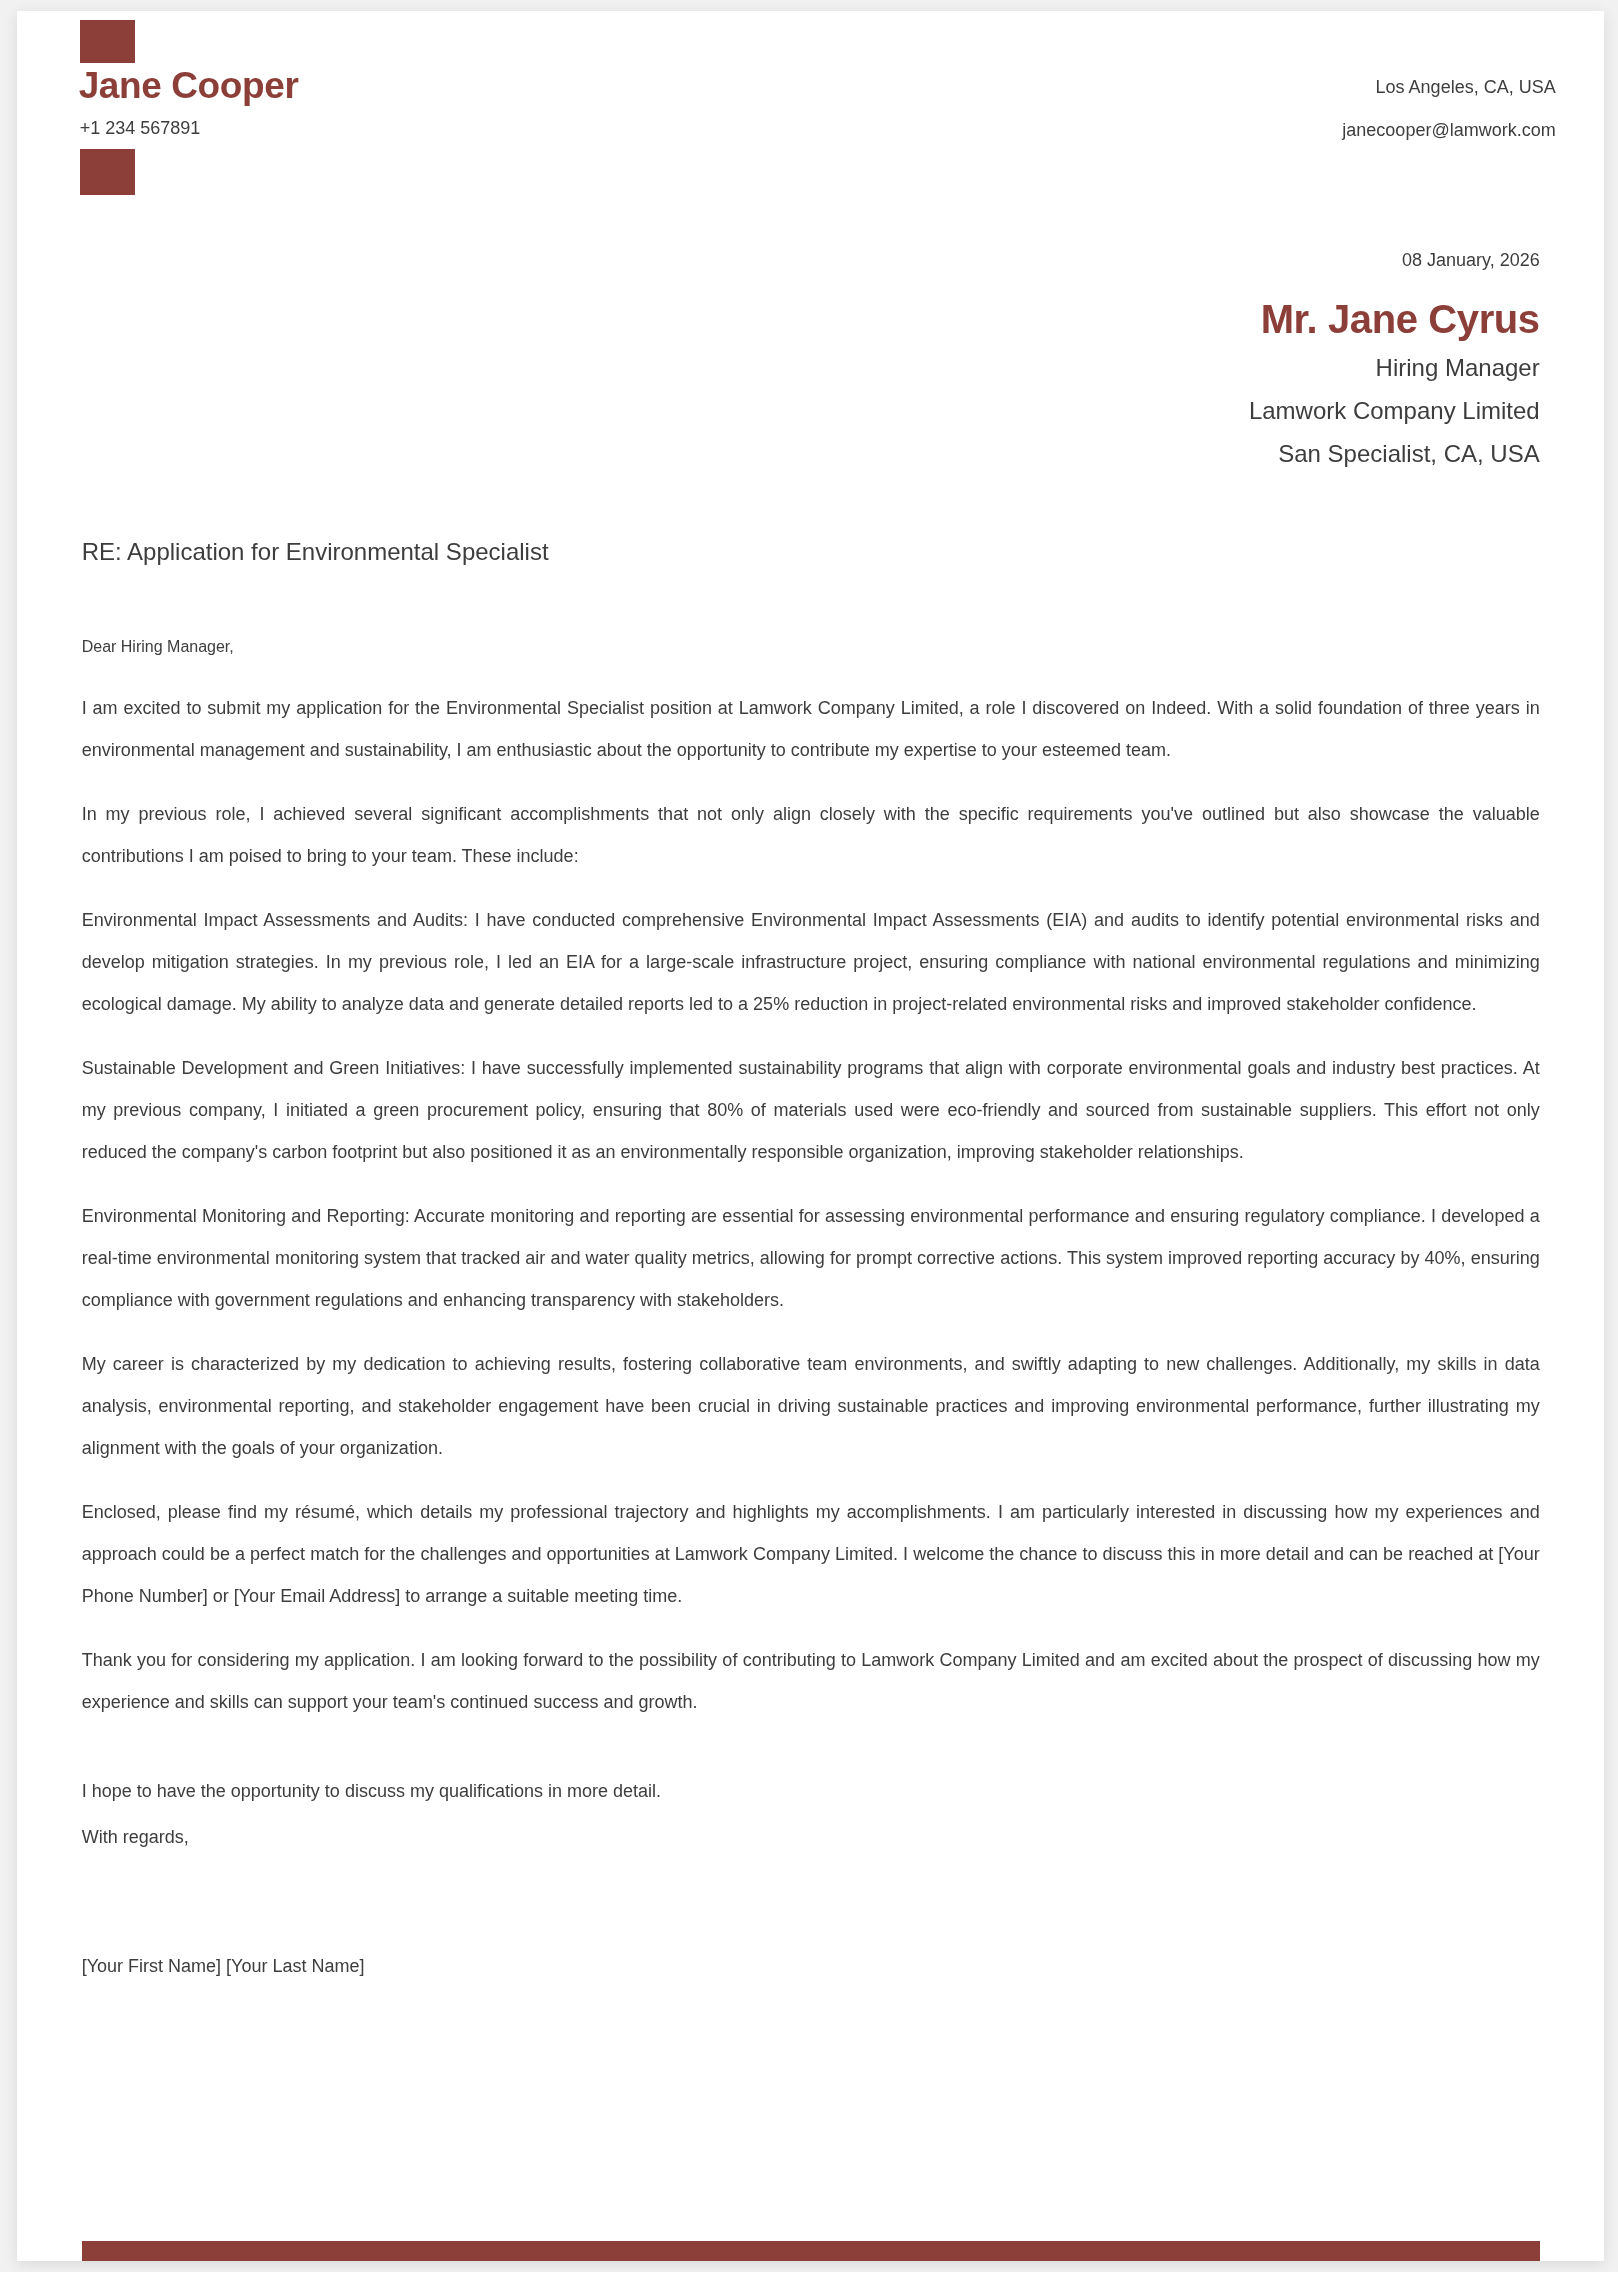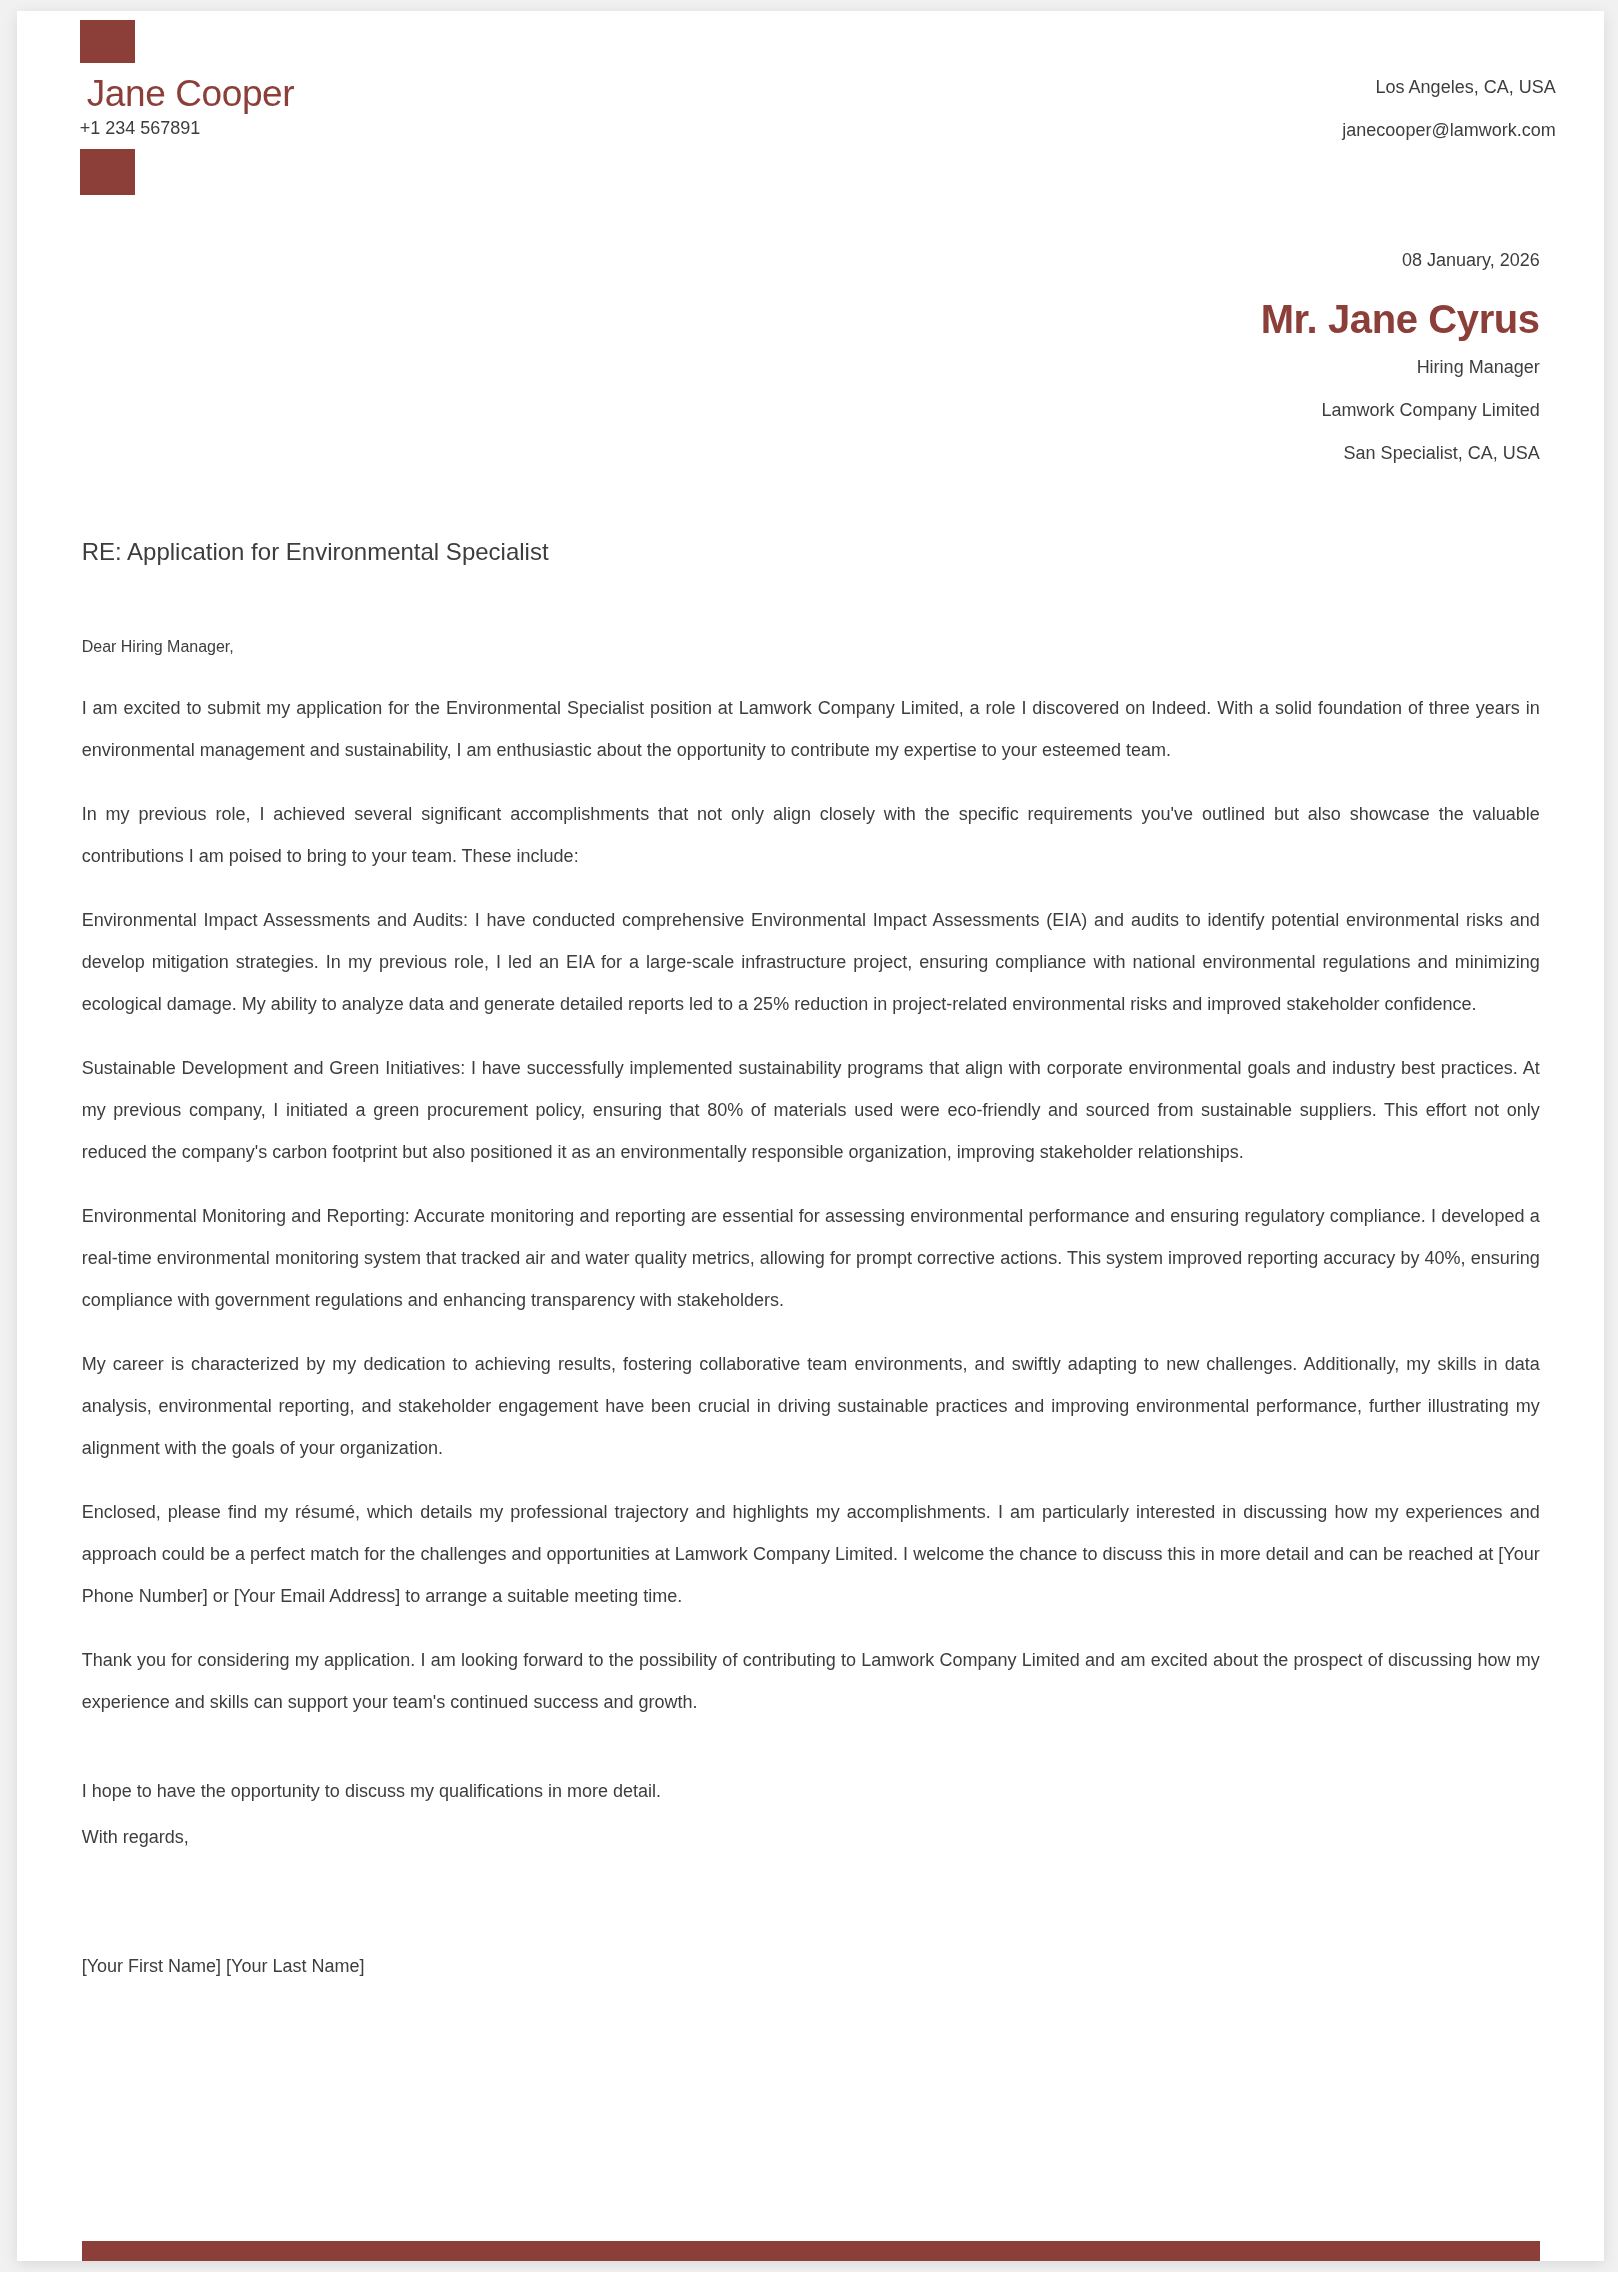--- a/index.html
+++ b/index.html
@@ -23,22 +23,22 @@
     background:var(--page-bg);
     box-shadow:0 2.6px 14px rgba(0,0,0,0.10);
   }
   
   .accent-square{
     position:absolute;left:63px;width:55px;background:var(--accent);
   }
   .accent-square.top{top:8.8px;height:43px;}
   .accent-square.bottom{top:138px;height:46px;}
   .sender-name{
-    position:absolute;left:62px;top:53px;margin:8px;
-    font-size:37px;line-height:44px;font-weight:normal;
+    position:absolute;left:62px;top:53px;margin:0;
+    font-size:37px;line-height:44px;font-weight:bold;
     color:var(--accent);letter-spacing:-0.4px;
   }
   .sender-phone{
     position:absolute;left:63px;top:104px;
     font-size:18px;line-height:26px;color:var(--text);
   }
   .contact-right{
     position:absolute;right:48px;top:55px;
     text-align:right;font-size:18px;line-height:43px;color:var(--text);
   }
@@ -47,21 +47,21 @@
     position:absolute;right:64px;top:236px;text-align:right;
   }
   .letter-date{
     font-size:18px;line-height:26px;color:var(--text);margin-bottom:22px;
   }
   .recipient-name{
     margin:0;font-size:40px;line-height:49px;font-weight:bold;
     color:var(--accent);letter-spacing:-0.4px;
   }
   .recipient-lines{
-    margin-top:1.8px;font-size:18px;line-height:43px;color:var(--text);
+    margin-top:1.8px;font-size:24px;line-height:43px;color:var(--text);
   }
   
   .letter{
     position:absolute;left:65px;right:64px;top:525px;
   }
   .subject{
     margin:0;font-size:24px;line-height:32px;font-weight:normal;color:var(--text);
   }
   .salutation{
     margin:66px 0 0 0;font-size:16px;line-height:26px;

